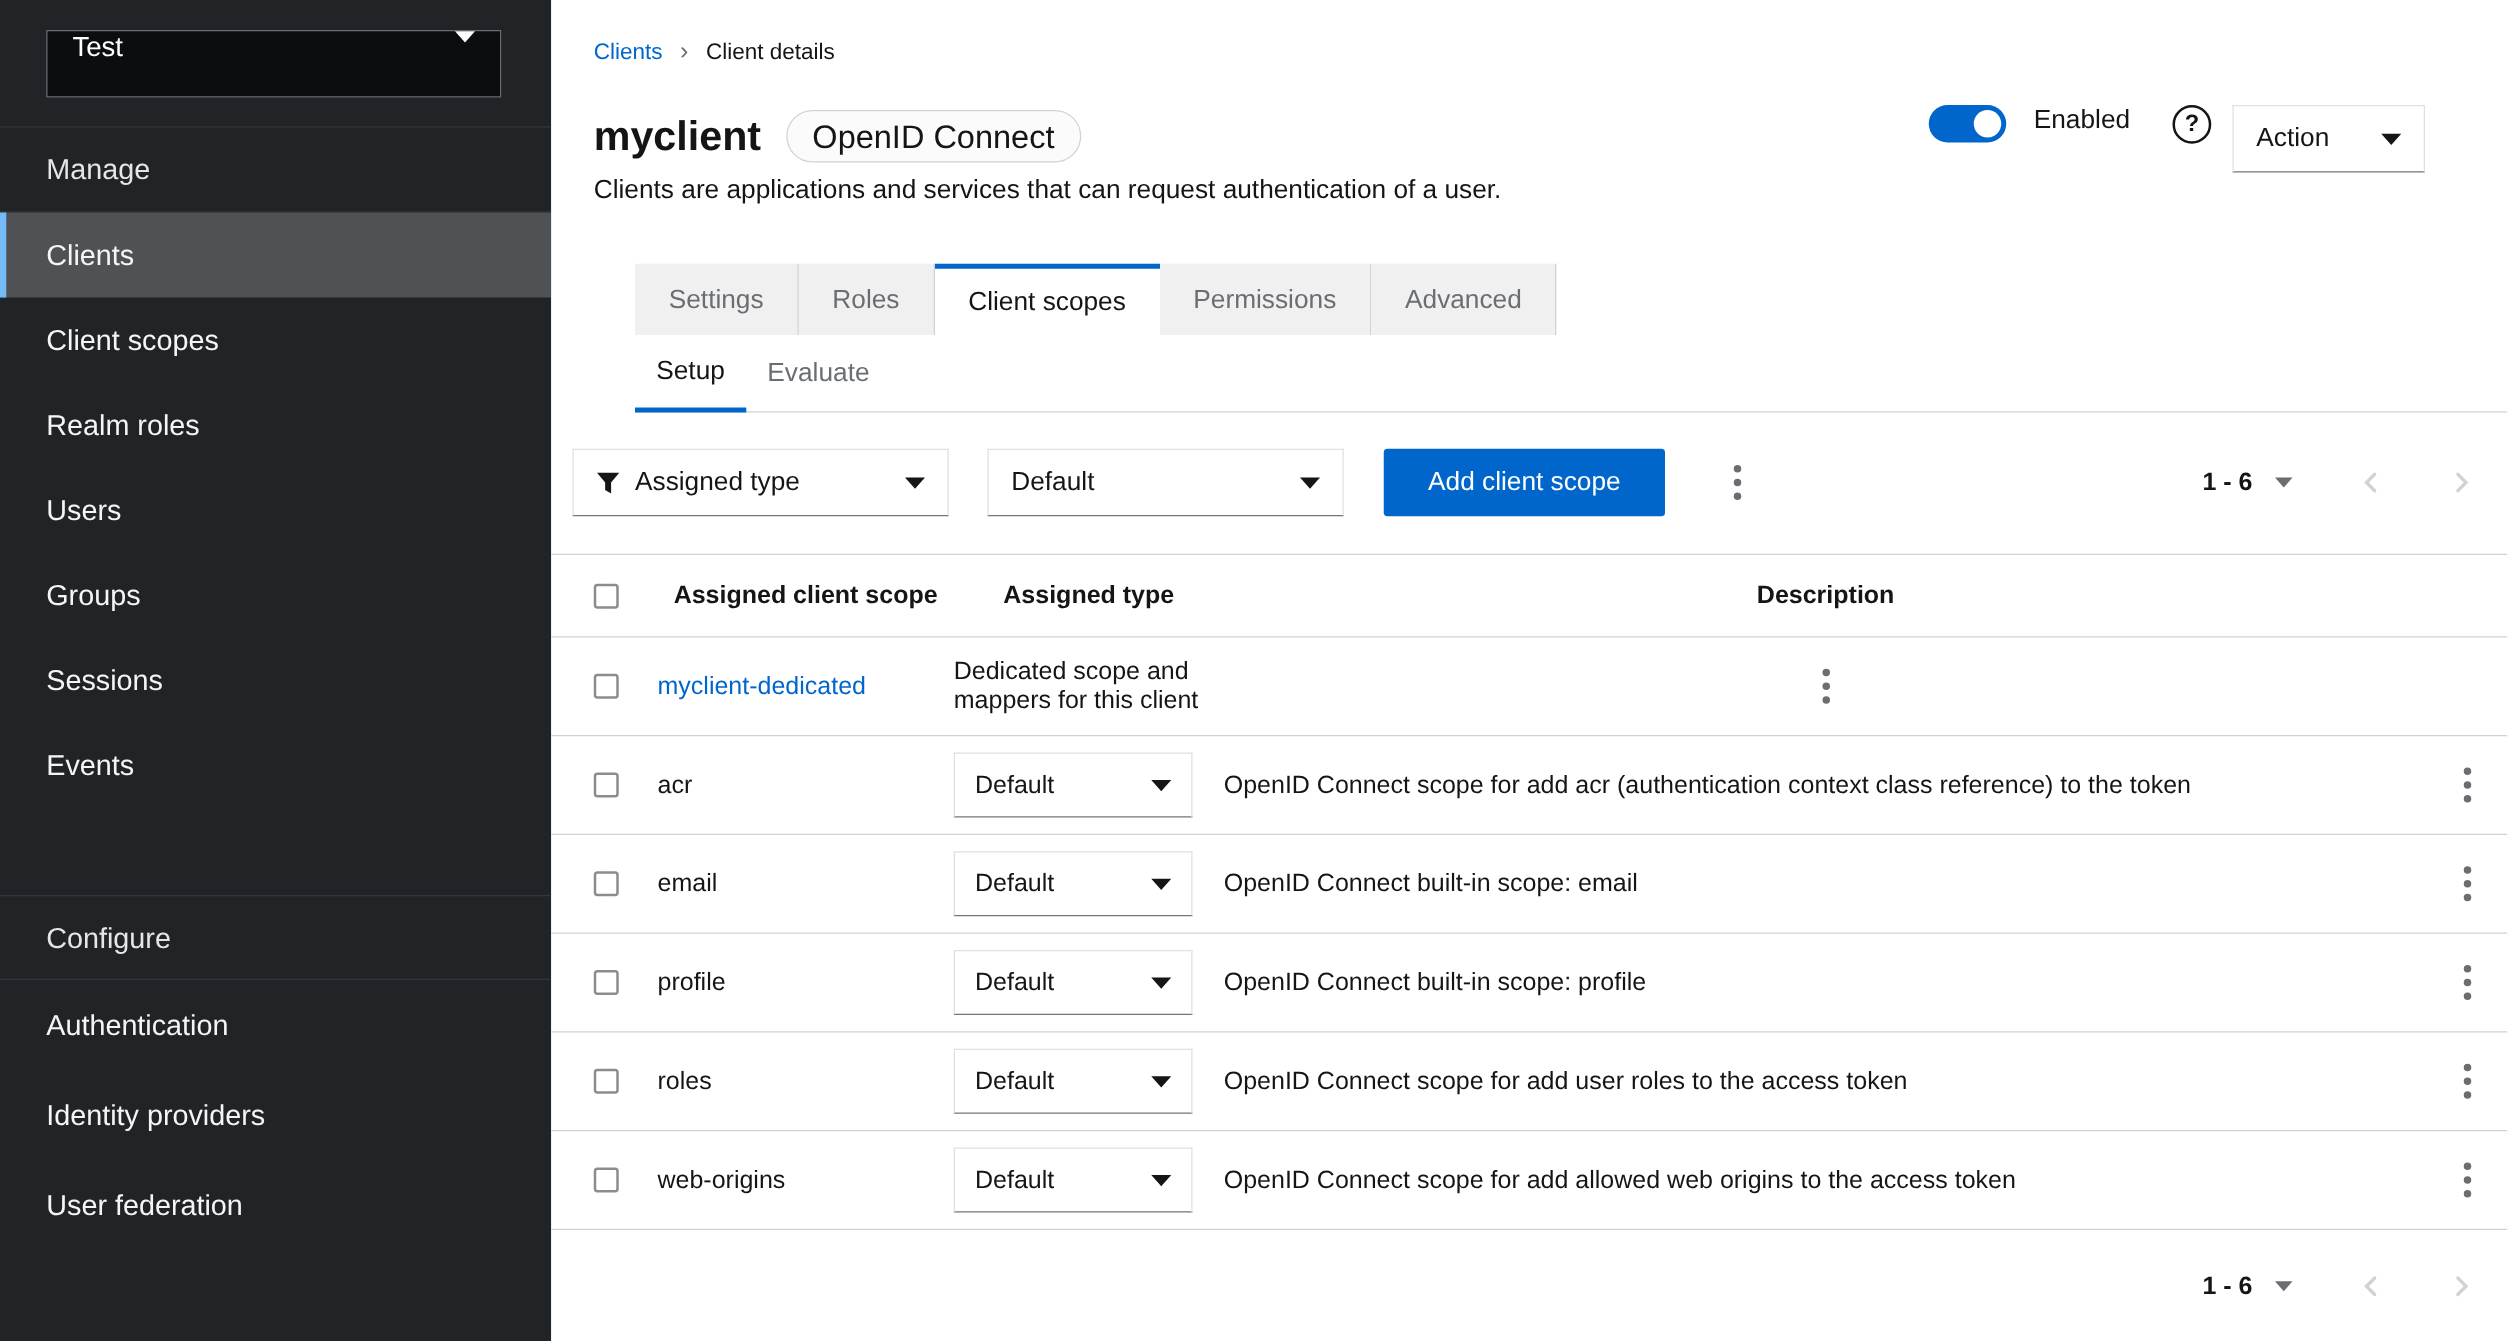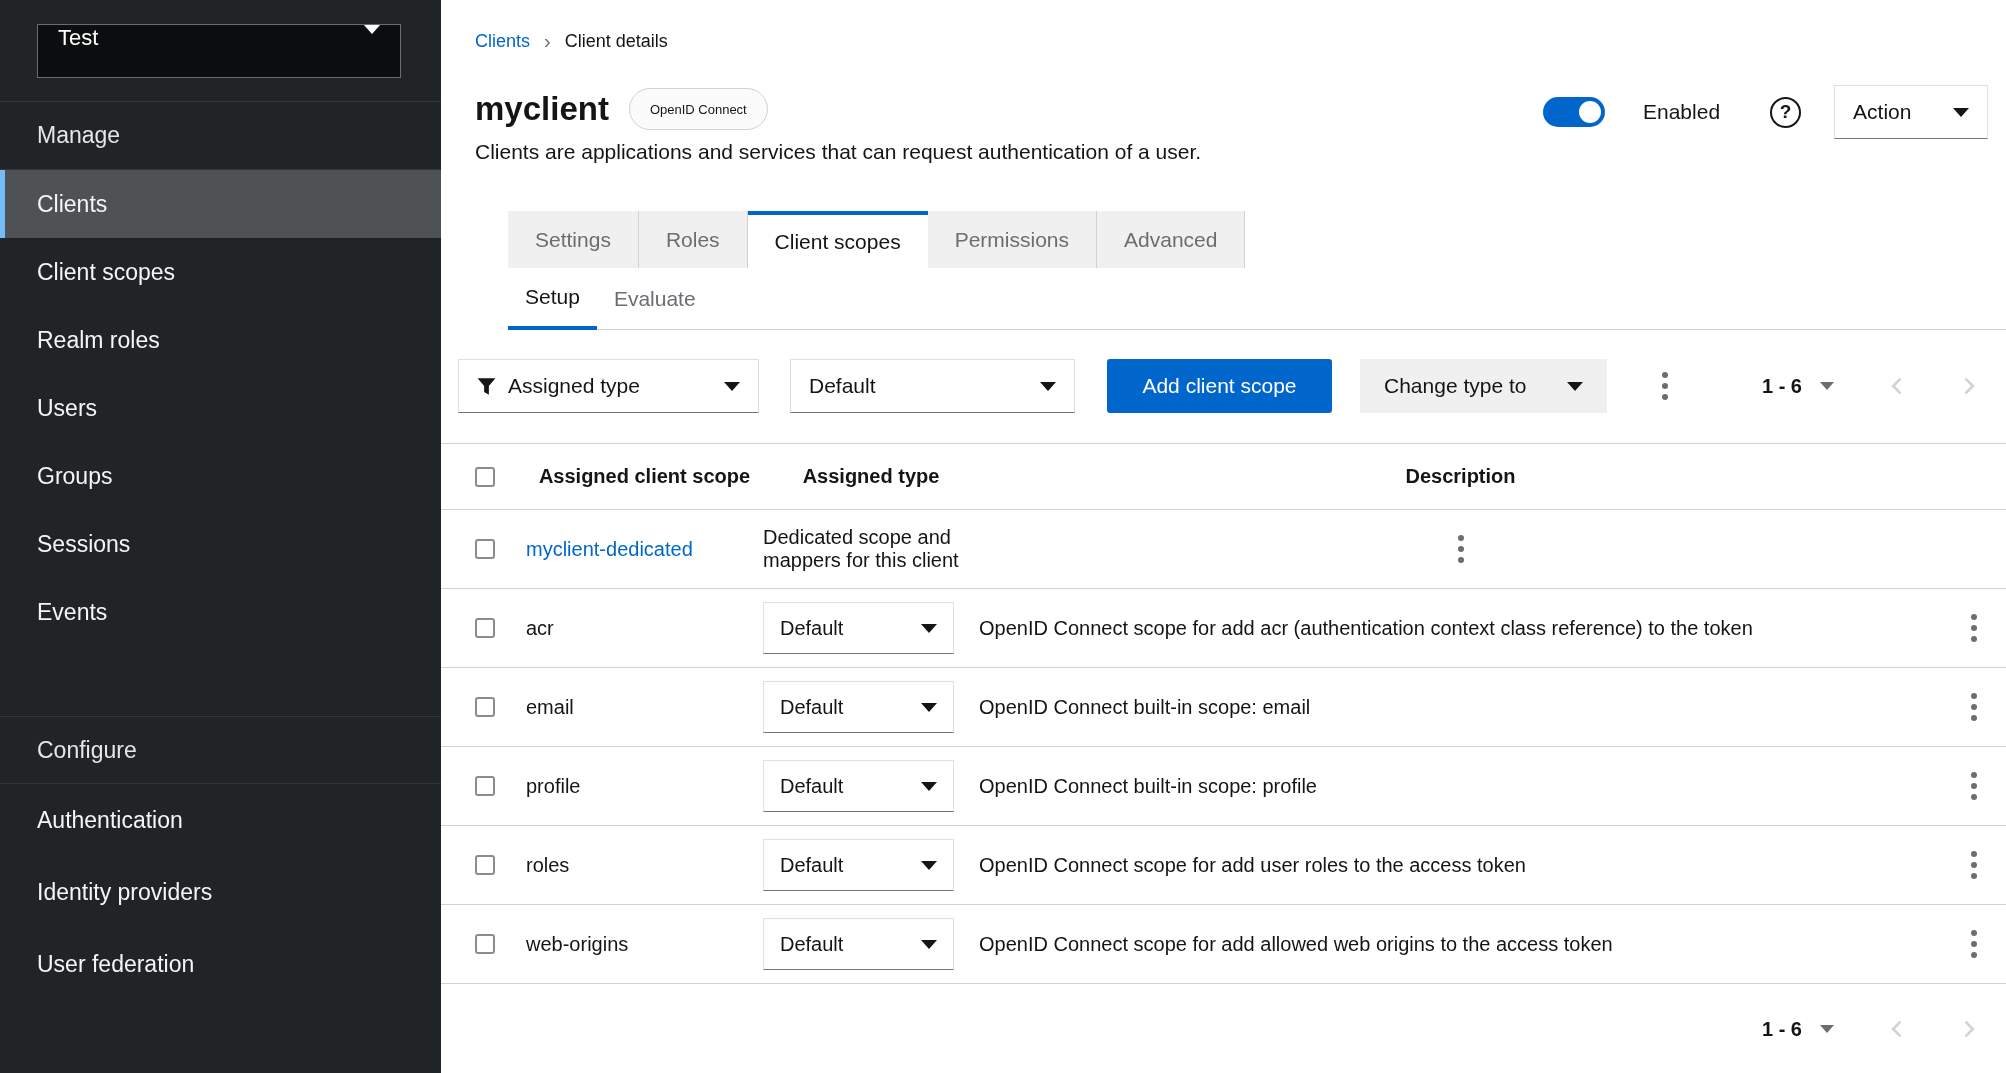--- a/index.html
+++ b/index.html
@@ -24,23 +24,23 @@
   
   .main { position:relative; flex:1; background:#fff; color:#151515; }
 
   .breadcrumb { position:absolute; left:34px; top:30px; font-size:18px; display:flex; align-items:center; }
   .breadcrumb .bc-link { color:#0066cc; text-decoration:none; cursor:pointer; }
   .breadcrumb .bc-divider { color:#6a6e73; margin:0 14px; font-size:20px; }
   .breadcrumb .bc-current { color:#151515; }
 
   .page-header { position:absolute; left:34px; top:88px; display:flex; align-items:center; }
   .page-title { font-size:33px; font-weight:700; color:#151515; }
-  .badge { margin-left:20px; height:42px; display:inline-flex; align-items:center; padding:0 20px; border:1px solid #d2d2d2; border-radius:21px; background:#fbfbfb; font-size:13px; color:#151515; }
-
-  .header-controls { position:absolute; left:1102px; top:84px; height:56px; display:flex; align-items:center;gap:16px; }
+  .badge { margin-left:20px; height:42px; display:inline-flex; align-items:center; padding:0 20px; border:1px solid #d2d2d2; border-radius:21px; background:#fbfbfb; font-size:26px; color:#151515; }
+
+  .header-controls { position:absolute; left:1102px; top:84px; height:56px; display:flex; align-items:flex-start; }
   .switch { position:relative; width:62px; height:30px; border-radius:15px; background:#0066cc; cursor:pointer; flex:0 0 62px; }
   .switch .knob { position:absolute; top:4px; right:4px; width:22px; height:22px; border-radius:50%; background:#fff; }
   .toggle-label { margin-left:22px; font-size:21px; color:#151515; }
   .help-icon { margin-left:34px; width:31px; height:31px; border:2.5px solid #151515; border-radius:50%; display:flex; align-items:center; justify-content:center; font-size:19px; font-weight:700; color:#151515; cursor:pointer; }
   .action-select { margin-left:17px; width:154px; height:54px; display:flex; align-items:center; padding:0 18px; border:1px solid #e0e0e0; border-bottom:1px solid #72767b; background:#fff; font-size:21px; color:#151515; cursor:pointer; }
 
   .description { position:absolute; left:34px; top:140px; font-size:21px; color:#151515; }
 
   .tabs { position:absolute; left:67px; top:211px; height:57px; display:flex; }
   .tab { height:57px; display:flex; align-items:center; padding:0 27px; font-size:21px; background:#f0f0f0; color:#6a6e73; border-right:1px solid #d2d2d2; cursor:pointer; }
@@ -175,24 +175,20 @@
             </svg>
         </span>
         <span>Assigned type</span>
         <span class="caret"></span>
       </div>
       <div class="select value-select">
         <span>Default</span>
         <span class="caret"></span>
       </div>
       <button class="btn-primary">Add client scope</button>
-      <div class="btn-secondary">
-        <span>Change type to</span>
-        <span class="caret"></span>
-      </div>
       <span class="kebab">
           <i></i>
           <i></i>
           <i></i>
         </span>
       <div class="pagination">
         <span class="range">1 - 6</span>
         <span class="caret caret-gray"></span>
         <span class="chev">
           <svg width="18" height="22" viewBox="0 0 16 20">

